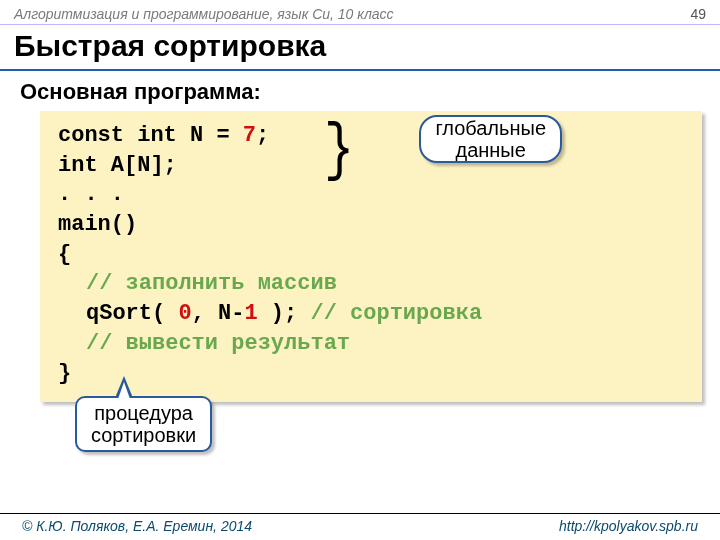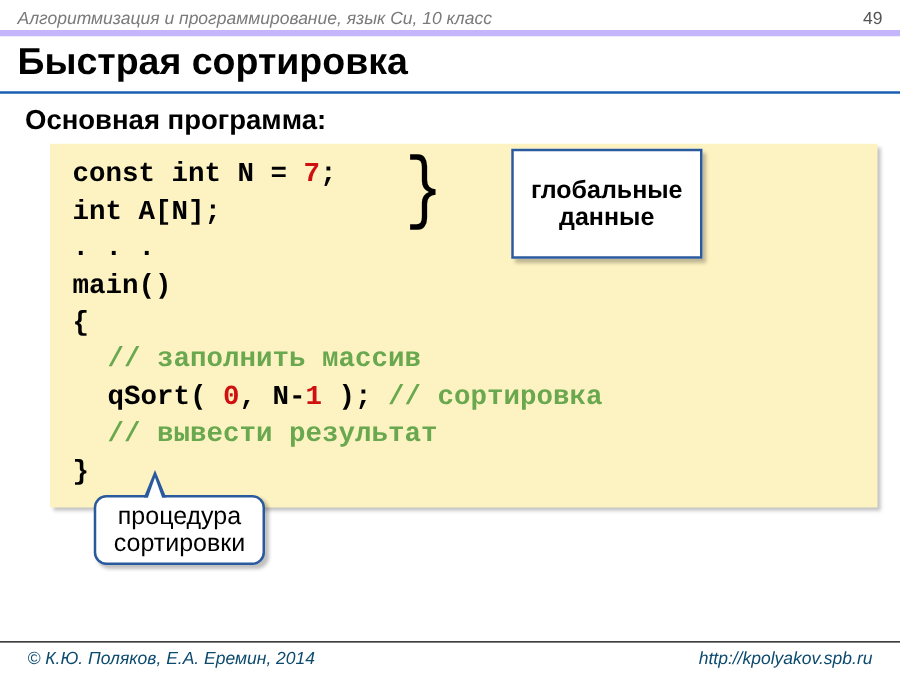--- a/index.html
+++ b/index.html
@@ -13,21 +13,21 @@
     overflow: hidden;
   }
   .header {
     display: flex;
     justify-content: space-between;
     align-items: center;
     padding: 6px 14px 2px 14px;
     font-style: italic;
     color: #7a7a7a;
     font-size: 14px;
-    border-bottom: 5px solid #c4b5fd;
+    border-bottom: 1px solid #c4b5fd;
   }
   .page-num {
     font-weight: normal;
     font-style: normal;
     color: #555;
   }
   .title {
     font-size: 30px;
     font-weight: bold;
     padding: 4px 14px 6px 14px;
@@ -50,25 +50,25 @@
     line-height: 1.35;
     position: relative;
     box-shadow: 3px 3px 3px rgba(0,0,0,0.25);
   }
   .code-block .num { color: #d01010; }
   .code-block .comment { color: #6aa84f; }
   .callout {
     position: absolute;
     background: #fff;
     border: 2px solid #2a5a9e;
-    border-radius: 0;
-    padding: 20px 14px;
+    border-radius: 18px;
+    padding: 0 14px;
     font-family: Arial, sans-serif;
     font-size: 20px;
-    font-weight: bold;
+    font-weight: normal;
     color: #000;
     box-shadow: 3px 3px 3px rgba(0,0,0,0.25);
     text-align: center;
     line-height: 1.1;
   }
   .callout1 {
     top: 4px;
     right: 140px;
   }
   .callout2-container {

